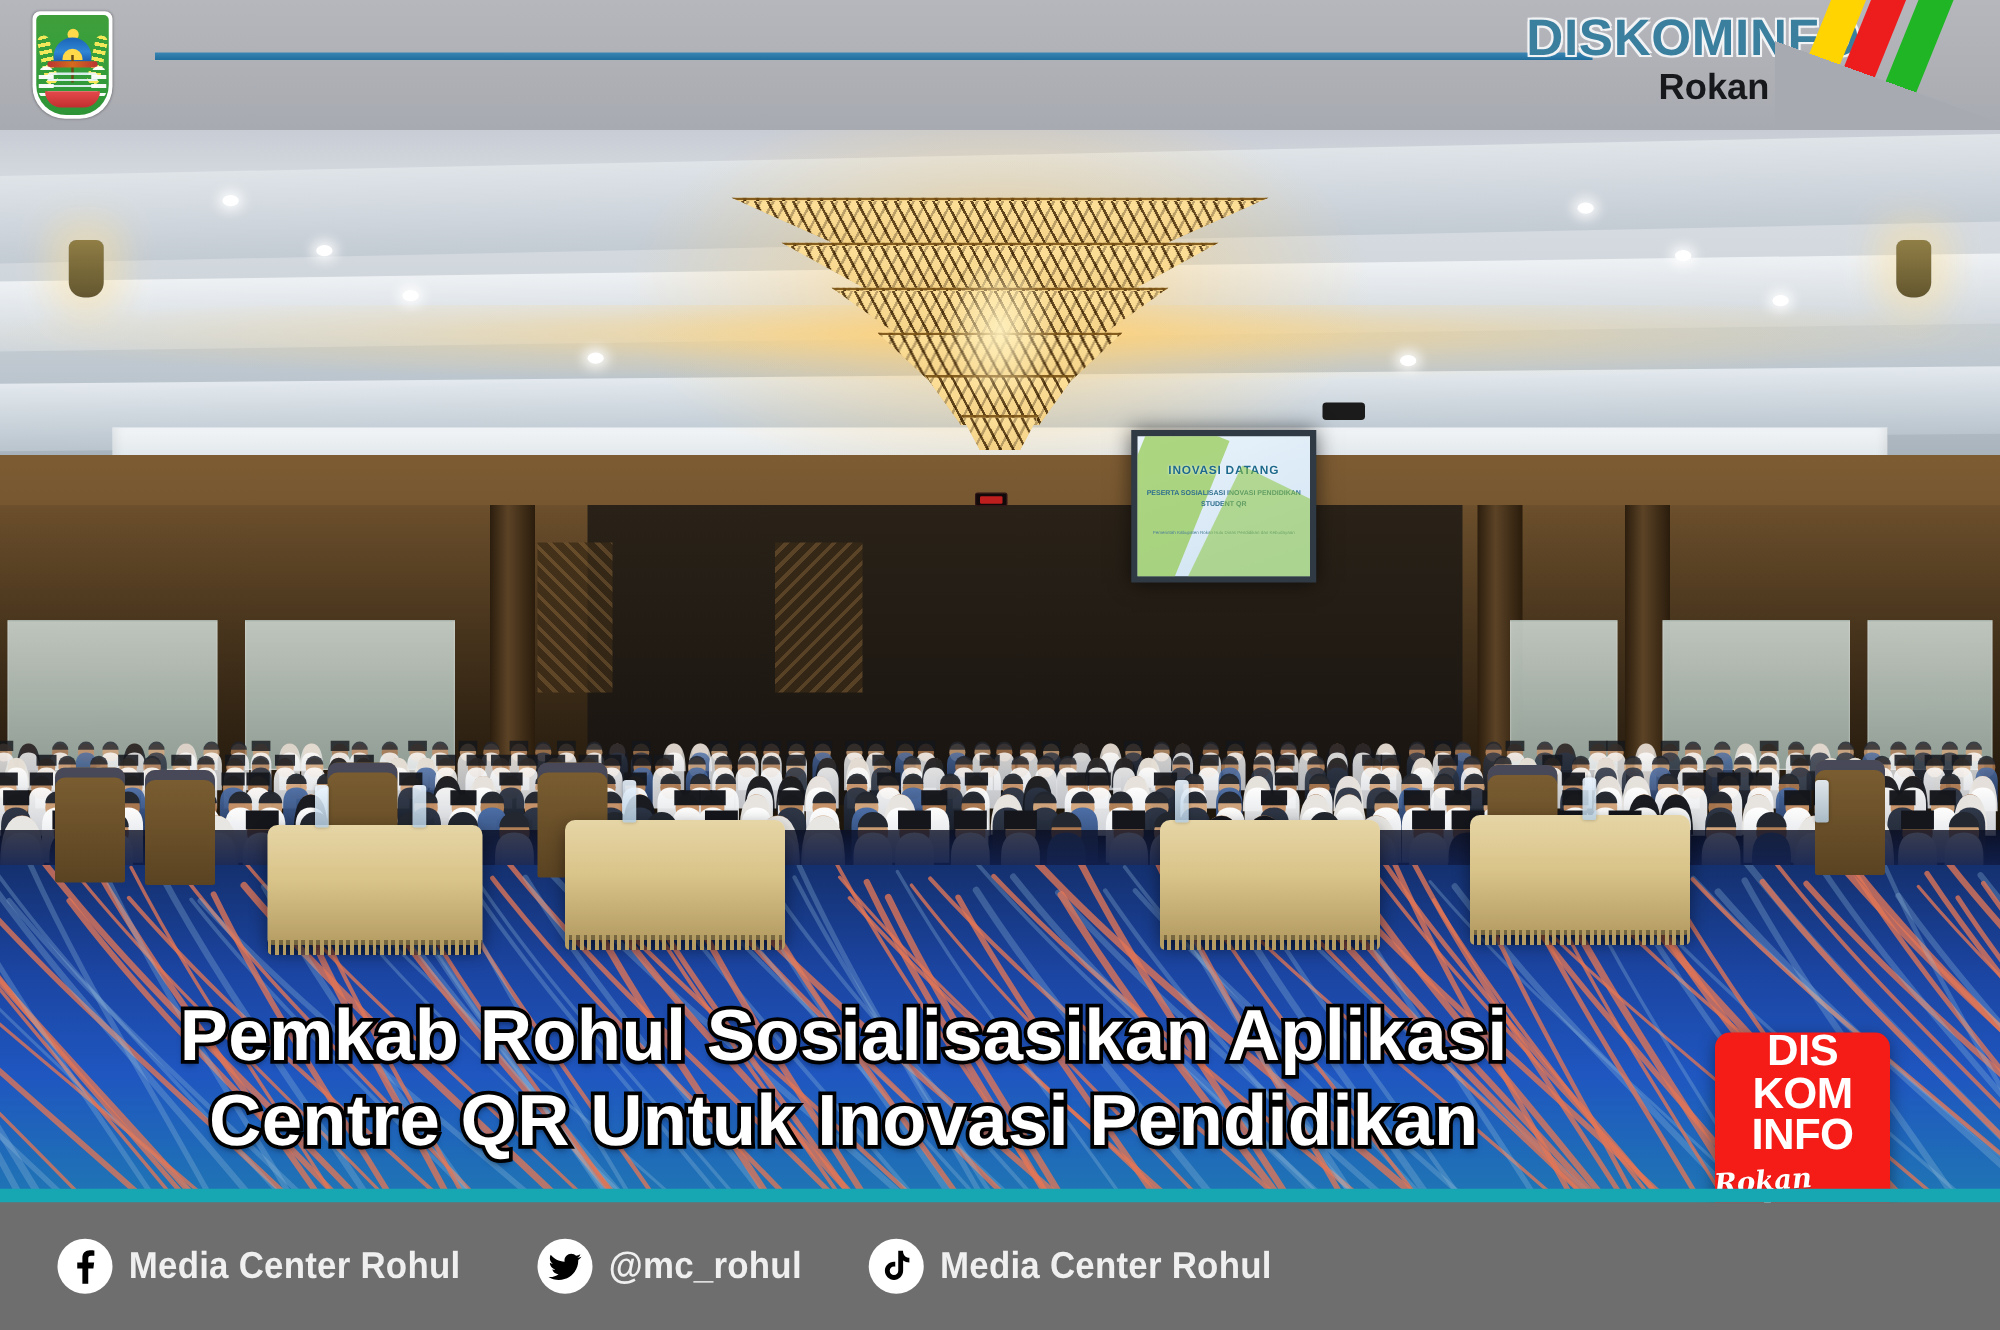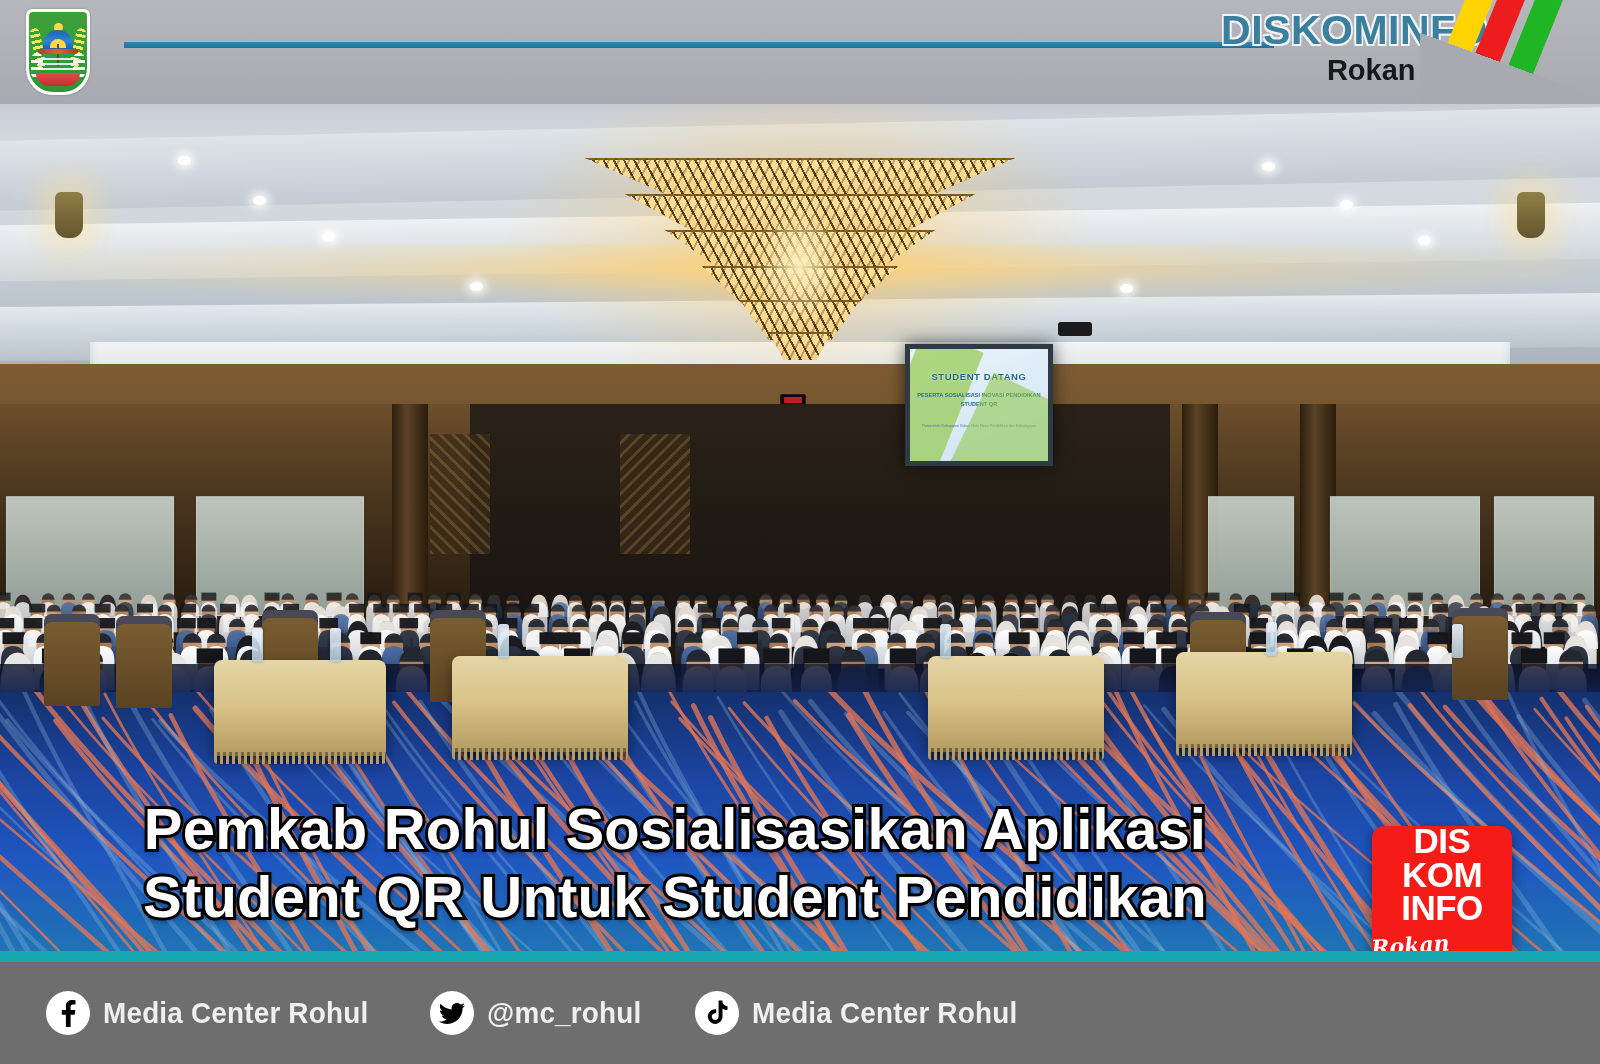--- a/index.html
+++ b/index.html
@@ -382,21 +382,21 @@
     <div class="panel" style="left:6px;width:168px;"></div>
     <div class="panel" style="left:196px;width:168px;"></div>
     <div class="panel" style="left:1208px;width:86px;"></div>
     <div class="panel" style="left:1330px;width:150px;"></div>
     <div class="panel" style="left:1494px;width:100px;"></div>
     <div class="clock"></div>
     <div class="proj-mount"></div>
 
     <div class="screen">
       <div class="screen-in">
-        <div class="scr-title">STUDENT DATANG</div>
+        <div class="scr-title">INOVASI DATANG</div>
         <div class="scr-sub">PESERTA SOSIALISASI
 INOVASI PENDIDIKAN STUDENT QR</div>
         <div class="scr-foot">Pemerintah Kabupaten Rokan Hulu
 Dinas Pendidikan dan Kebudayaan</div>
       </div>
     </div>
 
     <div class="crowd">
       <svg width="1600" height="260" viewBox="0 0 1600 260" aria-hidden="true">
         <defs>
@@ -1532,21 +1532,21 @@
     <div class="bottle" style="left:252px;top:524px;"></div>
     <div class="bottle" style="left:330px;top:524px;"></div>
     <div class="bottle" style="left:498px;top:520px;"></div>
     <div class="bottle" style="left:940px;top:520px;"></div>
     <div class="bottle" style="left:1266px;top:518px;"></div>
     <div class="bottle" style="left:1452px;top:520px;"></div>
   </div>
 
   <div class="headline">
     <span>Pemkab Rohul Sosialisasikan Aplikasi</span>
-    <span>Student QR Untuk Student Pendidikan</span>
+    <span>Centre QR Untuk Inovasi Pendidikan</span>
   </div>
 
   <div class="badge">
     <div class="badge-l">DIS</div>
     <div class="badge-l">KOM</div>
     <div class="badge-l">INFO</div>
     <div class="badge-script">Rokan Hulu</div>
   </div>
 
   <div class="teal"></div>

